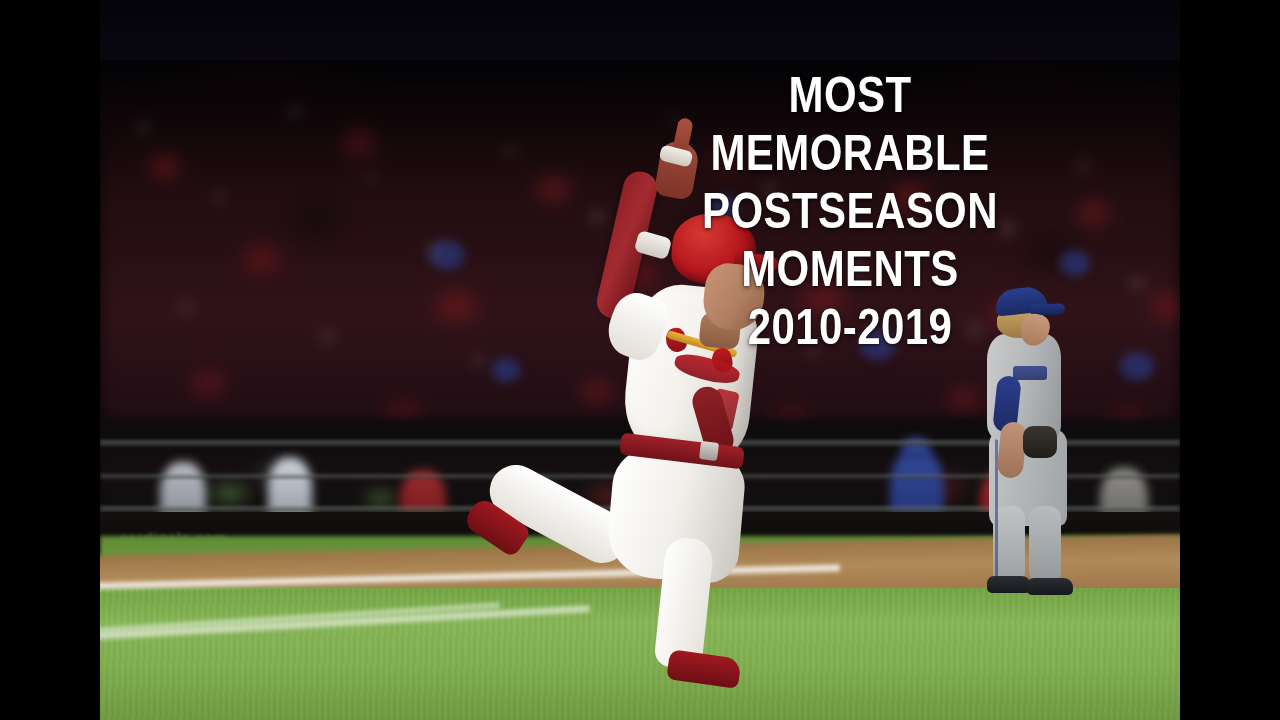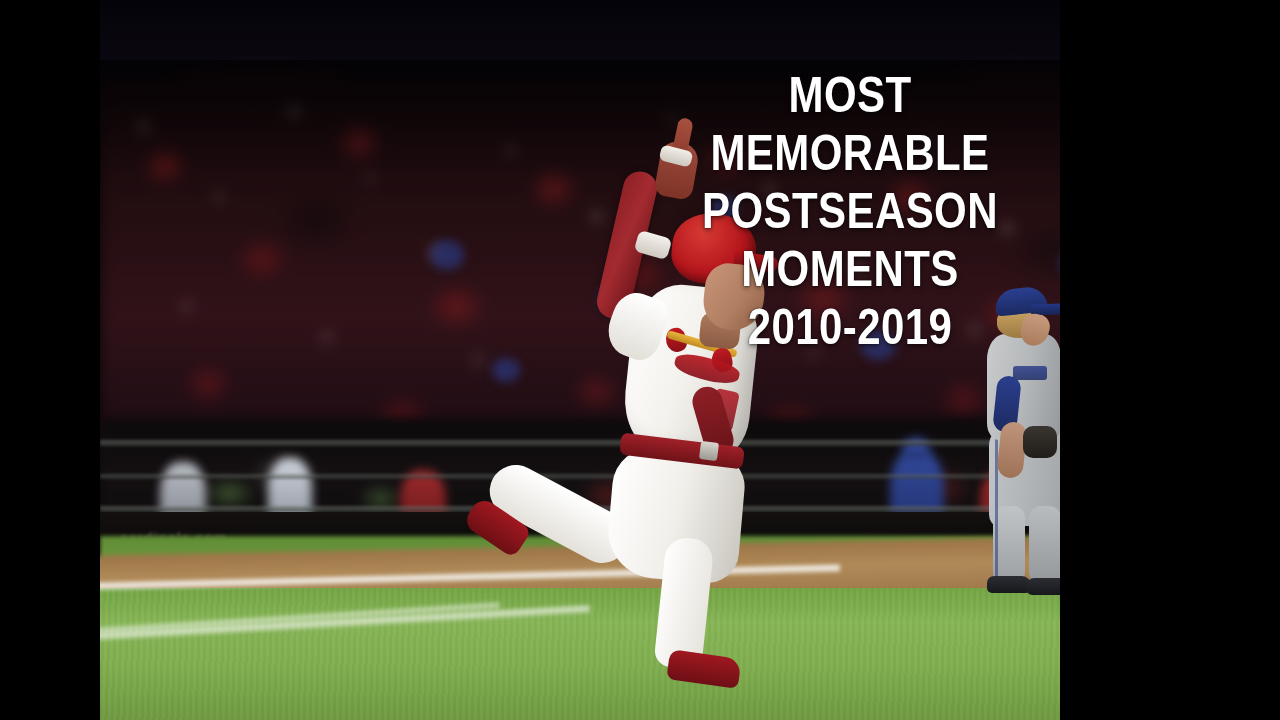--- a/index.html
+++ b/index.html
@@ -8,21 +8,21 @@
     padding: 0;
     background: #000;
     width: 1280px;
     height: 720px;
     overflow: hidden;
     font-family: "Liberation Sans", sans-serif;
   }
 
   #stage {
     position: relative;
-    width: 1060px;
+    width: 1280px;
     height: 720px;
     background: #000000;
     overflow: hidden;
   }
 
   
   #video-frame {
     position: absolute;
     left: 100px;
     top: 0px;

